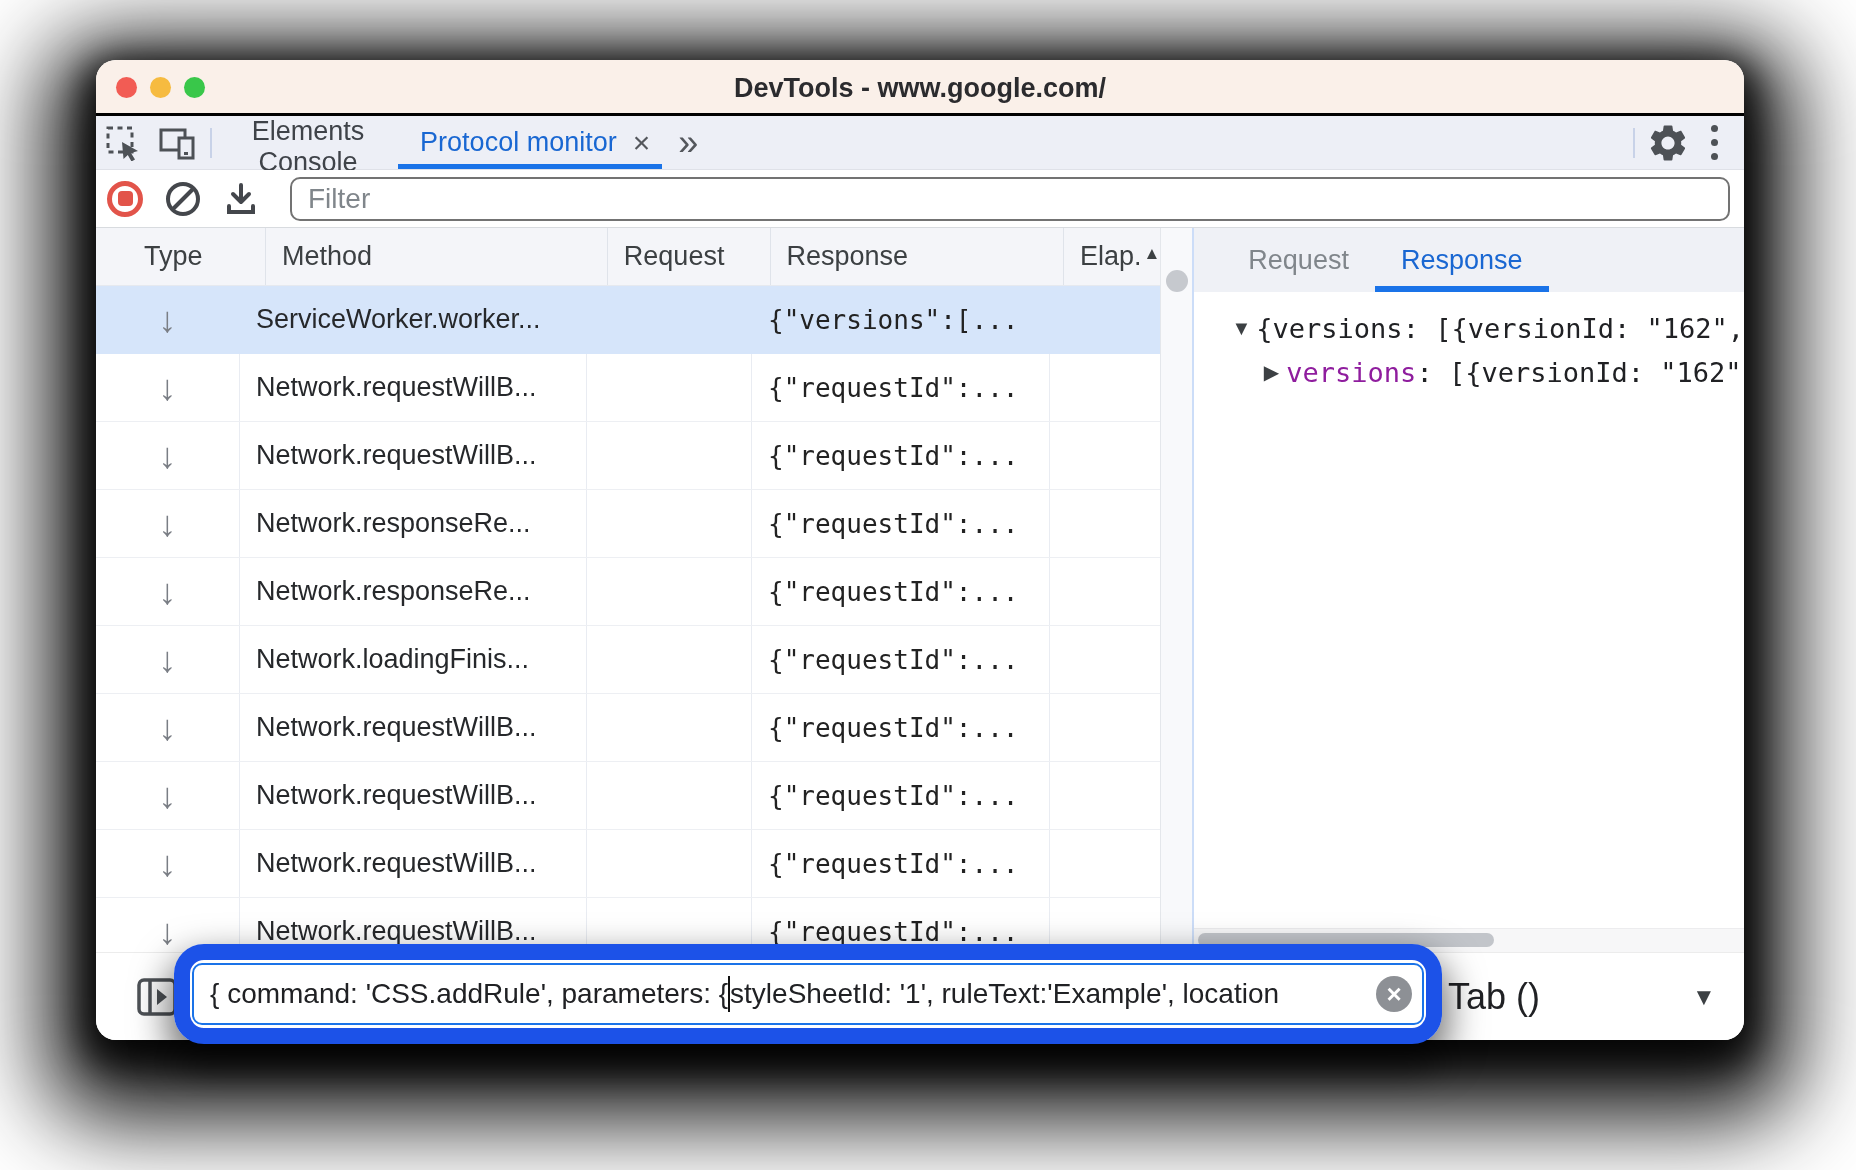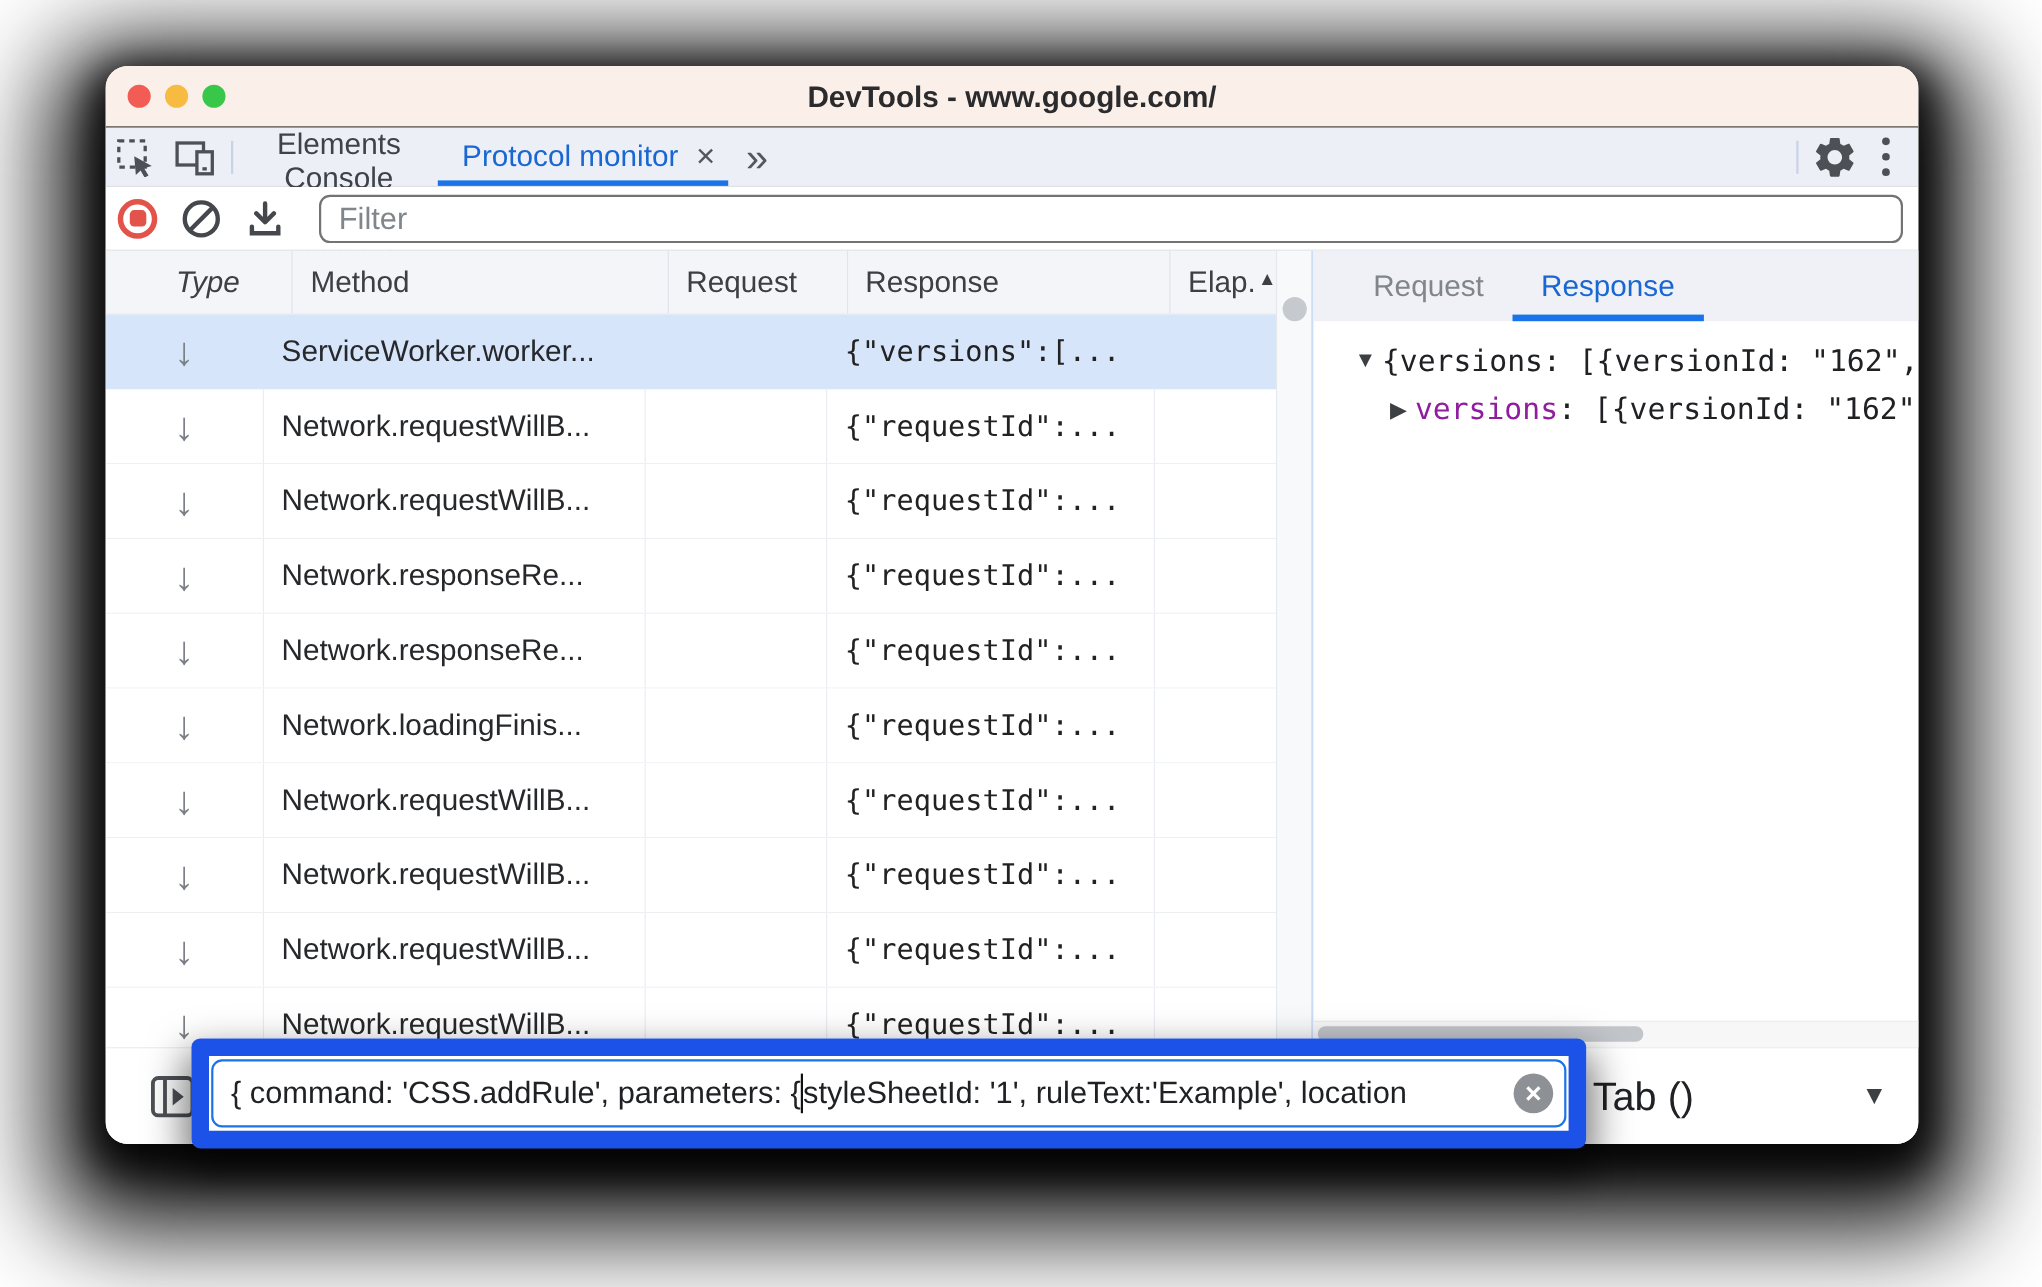--- a/index.html
+++ b/index.html
@@ -8,21 +8,21 @@
   .stage { position:relative; width:1856px; height:1170px; overflow:hidden; background:#fff; }
 
   
   .window {
     position:absolute; left:96px; top:60px; width:1648px; height:980px;
     background:#fff; border-radius:20px; overflow:hidden;
     box-shadow: 0 30px 90px 50px rgba(0,0,0,0.92), 0 12px 34px 12px rgba(0,0,0,0.78);
   }
 
   
-  .titlebar { position:absolute; left:0; top:0; right:0; height:56px; background:#faf0e9; border-bottom:1px solid #000000; }
+  .titlebar { position:absolute; left:0; top:0; right:0; height:56px; background:#faf0e9; border-bottom:3px solid #000000; }
   .traffic { position:absolute; left:20px; top:17px; display:flex; gap:13px; }
   .light { width:21px; height:21px; border-radius:50%; }
   .light.red { background:#f25c54; }
   .light.yellow { background:#f6bb40; }
   .light.green { background:#39c74a; }
   .title { position:absolute; left:0; right:0; top:0; height:56px; line-height:56px; text-align:center;
            font-size:27px; font-weight:bold; color:#2b2b2e; }
 
   
   .tabbar { position:absolute; left:0; top:56px; right:0; height:54px; background:#edeff6;
@@ -51,21 +51,21 @@
   .filter::placeholder { color:#80868b; }
 
   
   .main { position:absolute; left:0; top:168px; right:0; height:724px; background:#fff; display:flex; }
 
   
   .table { width:1068px; height:100%; overflow:hidden; }
   .thead { display:flex; height:58px; background:#f4f5f9; border-bottom:1px solid #e6e9ef; }
   .hcell { display:flex; align-items:center; font-size:27px; color:#3c4043; border-right:1px solid #dfe3ea; padding-left:16px; }
   .hcell:last-child { border-right:none; }
-  .hcell.c0 { width:172px; padding-left:64px;font-style:italic; }
+  .hcell.c0 { width:172px; padding-left:48px; }
   .hcell.c1 { width:347px; }
   .hcell.c2 { width:165px; }
   .hcell.c3 { width:298px; }
   .hcell.c4 { flex:1; }
   .sort { font-size:17px; color:#3c4043; margin-left:2px; transform:translateY(-3px); }
   .row { display:flex; height:68px; border-bottom:1px solid #edeff3; background:#fff; }
   .row.selected { background:#d6e5fa; border-bottom-color:#d6e5fa; }
   .cell { display:flex; align-items:center; border-right:1px solid #e9ecf2; overflow:hidden; white-space:nowrap; }
   .cell:last-child { border-right:none; }
   .row.selected .cell { border-right-color:transparent; }
@@ -95,21 +95,21 @@
   .hthumb { position:absolute; left:4px; top:4px; width:296px; height:14px; border-radius:7px; background:#c2c5ca; }
 
   
   .bottombar { position:absolute; left:0; right:0; top:892px; height:88px; background:#fff; border-top:1px solid #ececec; }
   .toggle-editor { position:absolute; left:40px; top:24px; }
   .target-label { position:absolute; left:1352px; top:0; height:88px; display:flex; align-items:center; font-size:36px; color:#202124; }
   .dd-arrow { position:absolute; left:1596px; top:0; height:88px; display:flex; align-items:center; font-size:24px; color:#3c4043; }
 
   
   .callout { position:absolute; left:174px; top:944px; width:1268px; height:100px;
-             border:16px solid #1c52e8; border-radius:8px; background:transparent;
+             border:16px solid #1c52e8; border-radius:30px; background:transparent;
              box-shadow:0 18px 36px 6px rgba(0,0,0,0.55); display:flex; align-items:center; padding:0 2px; }
   .cmd-box { flex:1; height:62px; background:#fff; border:2px solid #1a73e8; border-radius:10px;
              display:flex; align-items:center; padding:0 10px 0 16px; overflow:hidden; white-space:nowrap; }
   .cmd-text { font-size:28px; color:#202124; }
   .caret { display:inline-block; width:2px; height:36px; background:#111; vertical-align:-7px; }
   .clear-input { margin-left:auto; flex:none; width:36px; height:36px; border-radius:50%; background:#8d9095;
                  display:flex; align-items:center; justify-content:center; color:#fff; font-size:26px; font-weight:bold; line-height:1; }
 
   svg { display:block; }
 </style>

